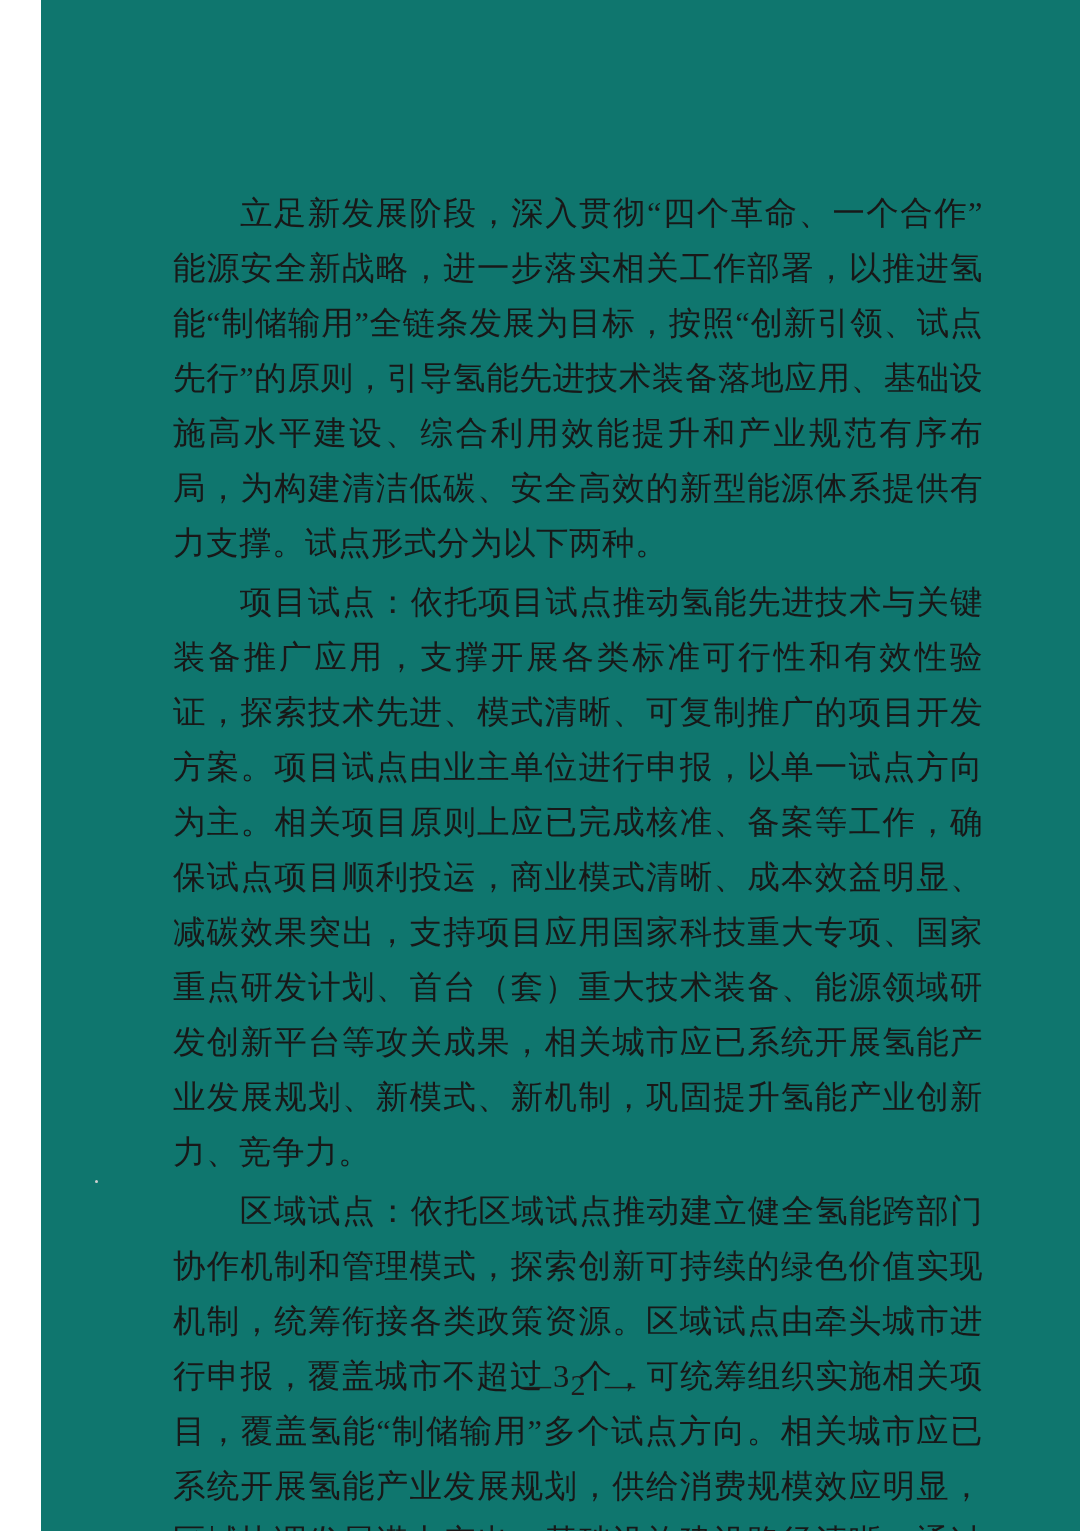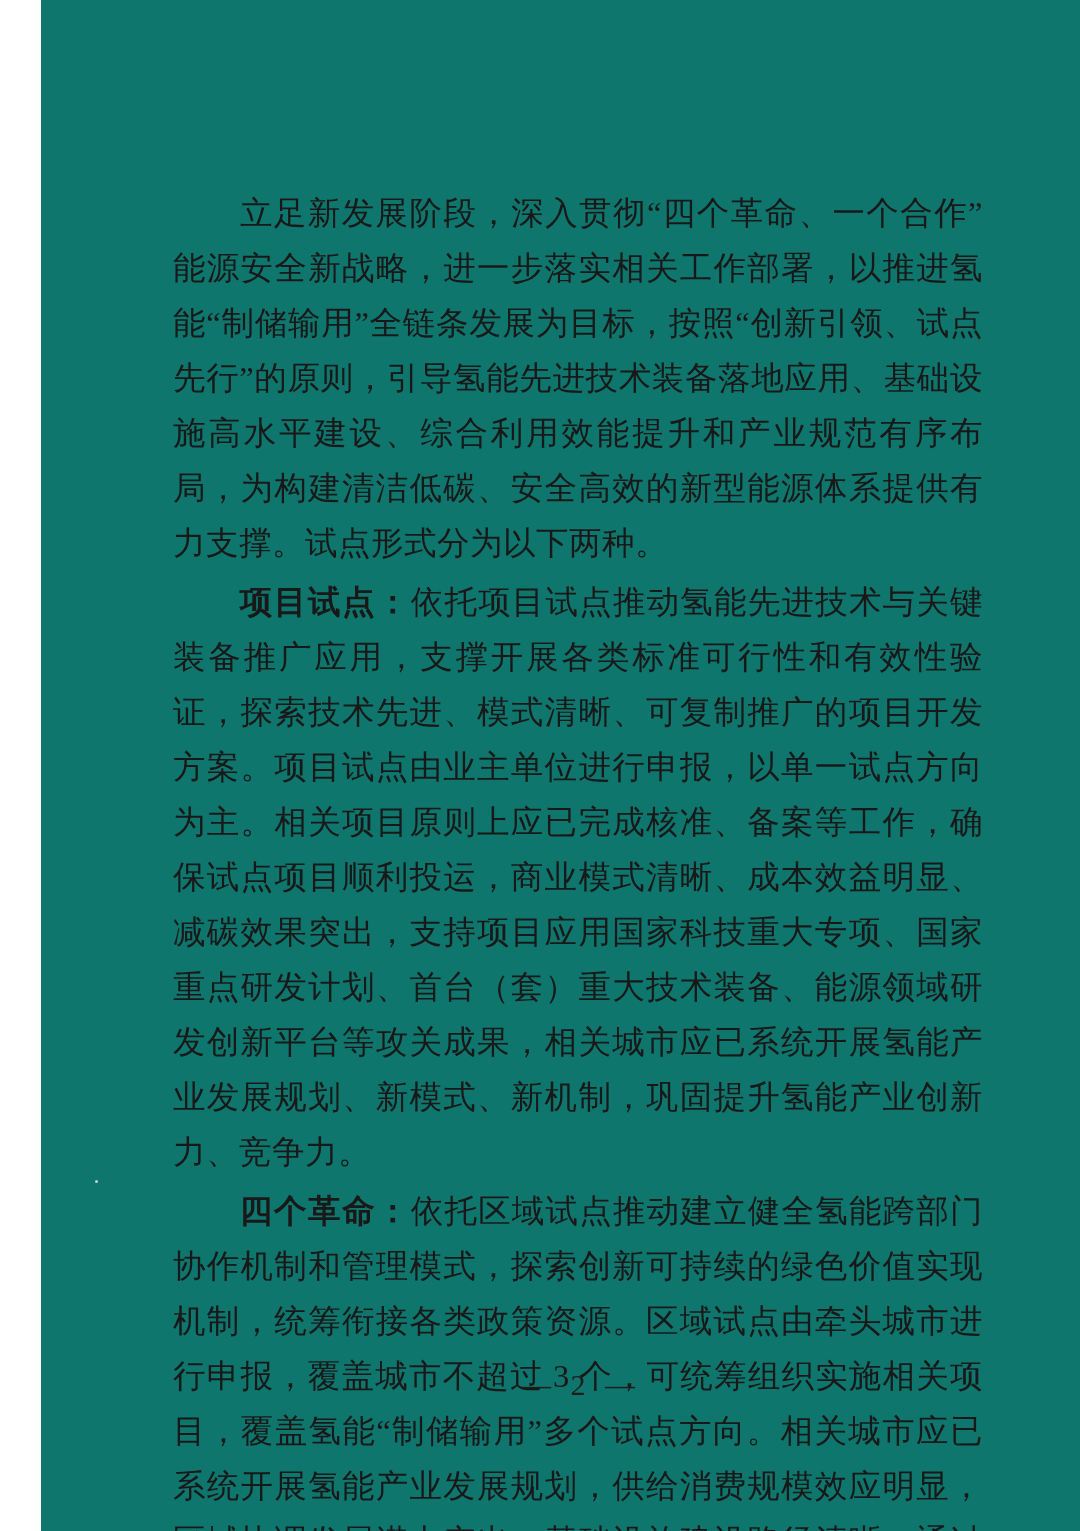--- a/index.html
+++ b/index.html
@@ -39,21 +39,21 @@
     letter-spacing: 0.5px;
     text-indent: 0;
     color: #181818;
     font-family: "Liberation Serif", "DejaVu Serif", serif;
   }
   .para .indent {
     display: inline-block;
     width: 66px;
   }
   .lead {
-    font-weight: bold;
+    font-weight: normal;
     letter-spacing: 1px;
   }
   .footer {
     position: absolute;
     left: 0;
     top: 1368px;
     width: 1080px;
     text-align: center;
   }
   .pagenum {
@@ -76,21 +76,21 @@
 <div class="page">
 
   <div class="speck" style="left:54px; top:1180px;"></div>
 
   <div class="content">
 
     <p class="para"><span class="indent"></span><span>立足新发展阶段，深入贯彻“四个革命、一个合作”能源安全新战略，进一步落实相关工作部署，以推进氢能“制储输用”全链条发展为目标，按照“创新引领、试点先行”的原则，引导氢能先进技术装备落地应用、基础设施高水平建设、综合利用效能提升和产业规范有序布局，为构建清洁低碳、安全高效的新型能源体系提供有力支撑。试点形式分为以下两种。</span></p>
 
     <p class="para"><span class="indent"></span><span class="lead">项目试点：</span><span>依托项目试点推动氢能先进技术与关键装备推广应用，支撑开展各类标准可行性和有效性验证，探索技术先进、模式清晰、可复制推广的项目开发方案。项目试点由业主单位进行申报，以单一试点方向为主。相关项目原则上应已完成核准、备案等工作，确保试点项目顺利投运，商业模式清晰、成本效益明显、减碳效果突出，支持项目应用国家科技重大专项、国家重点研发计划、首台（套）重大技术装备、能源领域研发创新平台等攻关成果，相关城市应已系统开展氢能产业发展规划、新模式、新机制，巩固提升氢能产业创新力、竞争力。</span></p>
 
-    <p class="para"><span class="indent"></span><span class="lead">四个革命：</span><span>依托区域试点推动建立健全氢能跨部门协作机制和管理模式，探索创新可持续的绿色价值实现机制，统筹衔接各类政策资源。区域试点由牵头城市进行申报，覆盖城市不超过 3 个，可统筹组织实施相关项目，覆盖氢能“制储输用”多个试点方向。相关城市应已系统开展氢能产业发展规划，供给消费规模效应明显，区域协调发展潜力突出，基础设施建设路径清晰，通过建立健全氢能项目管理规范，完善公共服务平台建设，探索可再生能源就近消</span></p>
+    <p class="para"><span class="indent"></span><span class="lead">区域试点：</span><span>依托区域试点推动建立健全氢能跨部门协作机制和管理模式，探索创新可持续的绿色价值实现机制，统筹衔接各类政策资源。区域试点由牵头城市进行申报，覆盖城市不超过 3 个，可统筹组织实施相关项目，覆盖氢能“制储输用”多个试点方向。相关城市应已系统开展氢能产业发展规划，供给消费规模效应明显，区域协调发展潜力突出，基础设施建设路径清晰，通过建立健全氢能项目管理规范，完善公共服务平台建设，探索可再生能源就近消</span></p>
 
   </div>
 
   <div class="footer">
     <span class="pagenum">— 2 —</span>
   </div>
 
 </div>
 
 </body></html>

